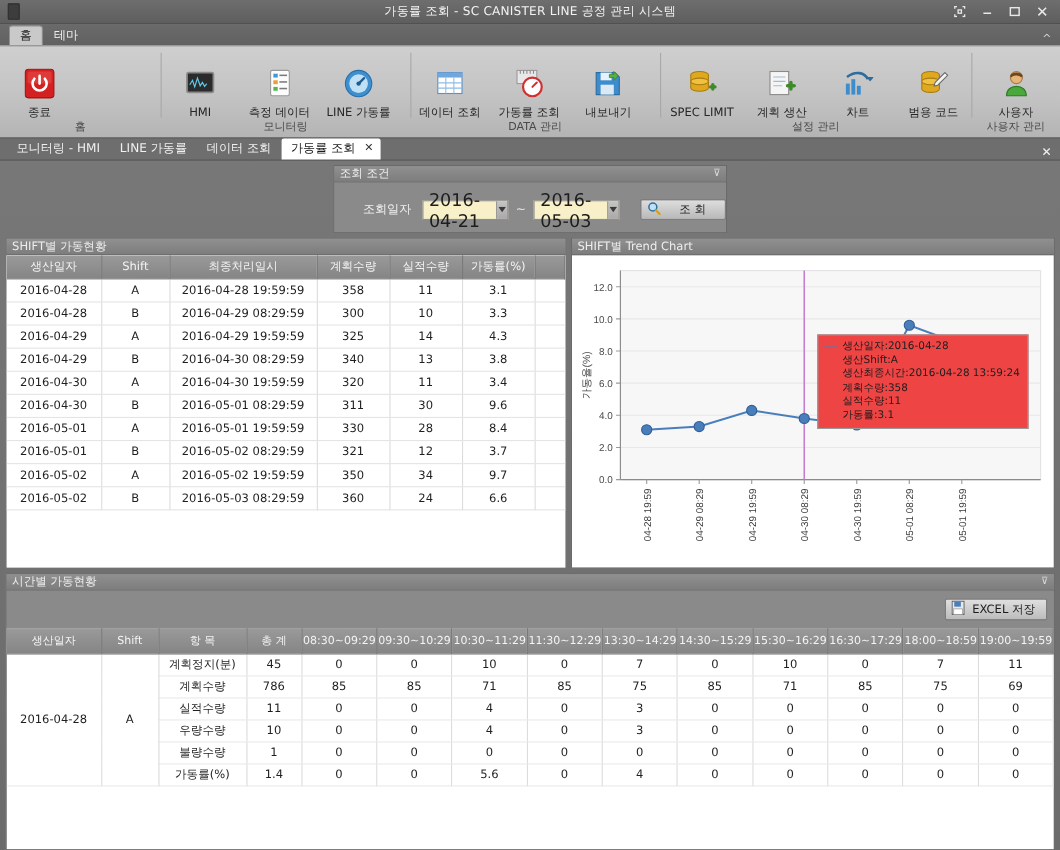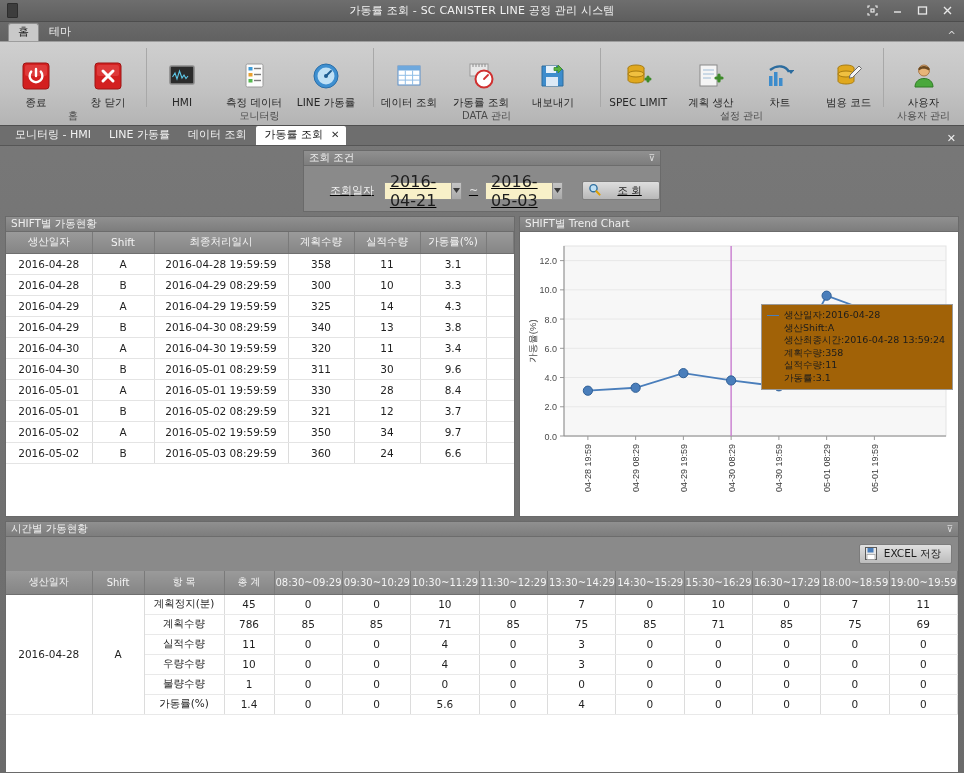--- a/index.html
+++ b/index.html
@@ -115,21 +115,21 @@
     background: linear-gradient(#909090, #7d7d7d);
     border-bottom: 1px solid #6c6c6c;
     display: flex; align-items: center;
     padding: 0 5px; font-size: 10.5px; color: #eeeeee;
   }
   .panel-head .pin { margin-left: auto; font-size: 9px; color: #dcdcdc; }
   .panel-body { flex: 1; overflow: hidden; position: relative; }
 
   
   .search-panel { flex: 0 0 62px; }
-  .search-row { display: flex; align-items: center; gap: 7px; padding: 15px 0 0 26px; text-decoration: underline; }
+  .search-row { display: flex; align-items: center; gap: 7px; padding: 15px 0 0 26px; }
   .search-label { font-size: 11px; color: #f0f0f0; margin-right: 3px; }
   .datebox {
     width: 78px; height: 18px; background: #f8f0c8;
     border: 1px solid #8e8e8e;
     display: flex; align-items: center;
     font-size: 16px; color: #1d1d1d; padding-left: 5px;
   }
   .datebox .dd {
     margin-left: auto; width: 15px; height: 16px;
     background: linear-gradient(#c5c5c5, #a9a9a9);
@@ -242,30 +242,20 @@
             <svg width="28" height="28" viewBox="0 0 28 28">
                 <rect x="1" y="1" width="26" height="26" rx="3" fill="#d32020" stroke="#9e1414"></rect>
                 <rect x="3" y="3" width="22" height="11" rx="2" fill="#e85050" opacity=".55"></rect>
                 <g stroke="#fff" stroke-width="2.4" fill="none" stroke-linecap="round">
                   <path d="M14 7v7"></path>
                   <path d="M9.2 9.6a6.4 6.4 0 109.6 0"></path>
                 </g>
               </svg>
           </span>
           <span class="lb">종료</span>
-        </div>
-        <div class="ritem">
-          <span class="ic">
-            <svg width="28" height="28" viewBox="0 0 28 28">
-                <rect x="1" y="1" width="26" height="26" rx="3" fill="#d32020" stroke="#9e1414"></rect>
-                <rect x="3" y="3" width="22" height="11" rx="2" fill="#e85050" opacity=".55"></rect>
-                <path d="M9 9l10 10M19 9L9 19" stroke="#fff" stroke-width="3" stroke-linecap="round"></path>
-              </svg>
-          </span>
-          <span class="lb">창 닫기</span>
         </div>
       </div>
       <div class="rg-label">홈</div>
     </div>
 
     <div class="rgroup" style="width:227px">
       <div class="rg-items">
         <div class="ritem">
           <span class="ic">
             <svg width="28" height="26" viewBox="0 0 28 26">
@@ -647,21 +637,21 @@
                   <line x1="207.125" y1="10" x2="207.125" y2="200" stroke="#c77ccf" stroke-width="1.4"></line>
                   <path d="M63.875 154.69230769230768 L111.625 151.76923076923077 L159.375 137.15384615384616 L207.125 144.46153846153845 L254.875 150.30769230769232 L302.625 59.69230769230771 L350.375 77.23076923076923 L398.125 145.92307692307693 " fill="none" stroke="#4a7ebb" stroke-width="1.8"></path>
                   <circle cx="63.875" cy="154.69230769230768" r="4.6" fill="#4a7ebb" stroke="#2f5f96" stroke-width="1"></circle>
                   <circle cx="111.625" cy="151.76923076923077" r="4.6" fill="#4a7ebb" stroke="#2f5f96" stroke-width="1"></circle>
                   <circle cx="159.375" cy="137.15384615384616" r="4.6" fill="#4a7ebb" stroke="#2f5f96" stroke-width="1"></circle>
                   <circle cx="207.125" cy="144.46153846153845" r="4.6" fill="#4a7ebb" stroke="#2f5f96" stroke-width="1"></circle>
                   <circle cx="254.875" cy="150.30769230769232" r="4.6" fill="#4a7ebb" stroke="#2f5f96" stroke-width="1"></circle>
                   <circle cx="302.625" cy="59.69230769230771" r="4.6" fill="#4a7ebb" stroke="#2f5f96" stroke-width="1"></circle>
                   <circle cx="350.375" cy="77.23076923076923" r="4.6" fill="#4a7ebb" stroke="#2f5f96" stroke-width="1"></circle>
                   <circle cx="398.125" cy="145.92307692307693" r="4.6" fill="#4a7ebb" stroke="#2f5f96" stroke-width="1"></circle>
-                </svg><div style="position: absolute; left: 237px; top: 68px; background: #a16207; border: 1px solid rgb(154, 154, 154); padding: 4px 7px 5px 5px; font-size: 9.5px; color: rgb(28, 28, 28); line-height: 12.5px; white-space: nowrap; display: flex; gap: 5px; align-items: flex-start;">
+                </svg><div style="position: absolute; left: 219px; top: 68px; background: #ef4444; border: 1px solid rgb(154, 154, 154); padding: 4px 7px 5px 5px; font-size: 9.5px; color: rgb(28, 28, 28); line-height: 12.5px; white-space: nowrap; display: flex; gap: 5px; align-items: flex-start;">
                   <span style="display:inline-block;width:12px;border-top:1.6px solid #4a7ebb;margin-top:6px;"></span>
                   <span><span>생산일자:2016-04-28</span><br><span>생산Shift:A</span><br><span>생산최종시간:2016-04-28 13:59:24</span><br><span>계획수량:358</span><br><span>실적수량:11</span><br><span>가동률:3.1</span></span>
                 </div></div>
           </div>
         </div>
       </div>
     </div>
 
     <div class="panel bottom-panel">
       <div class="panel-head">

